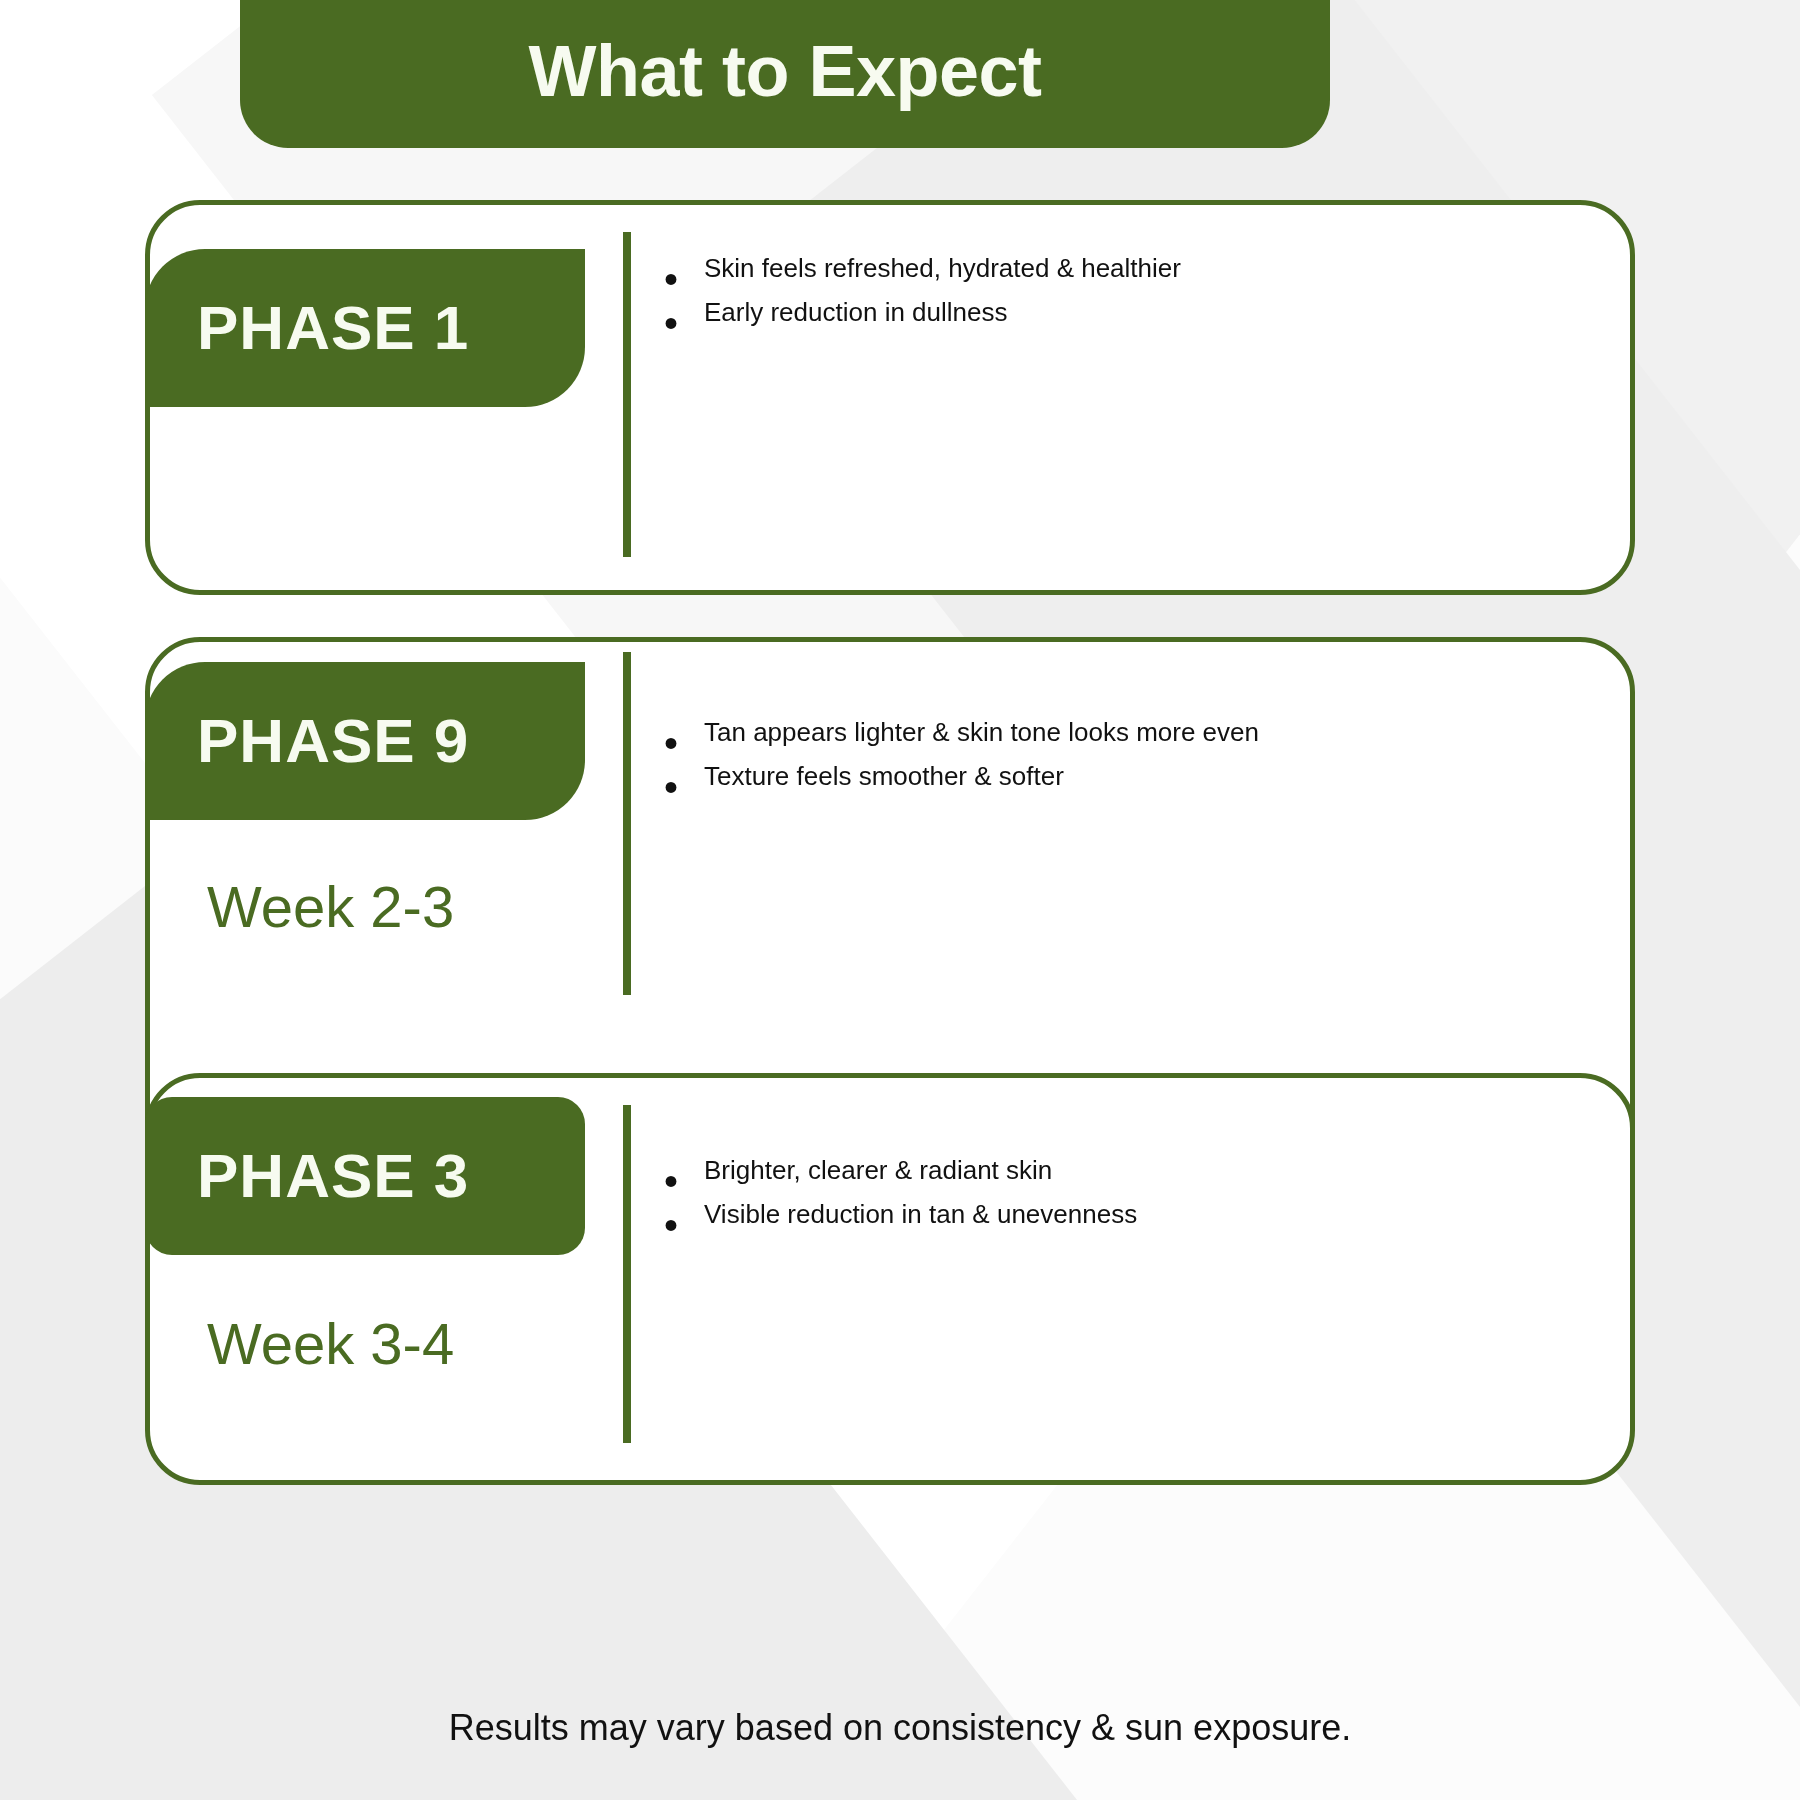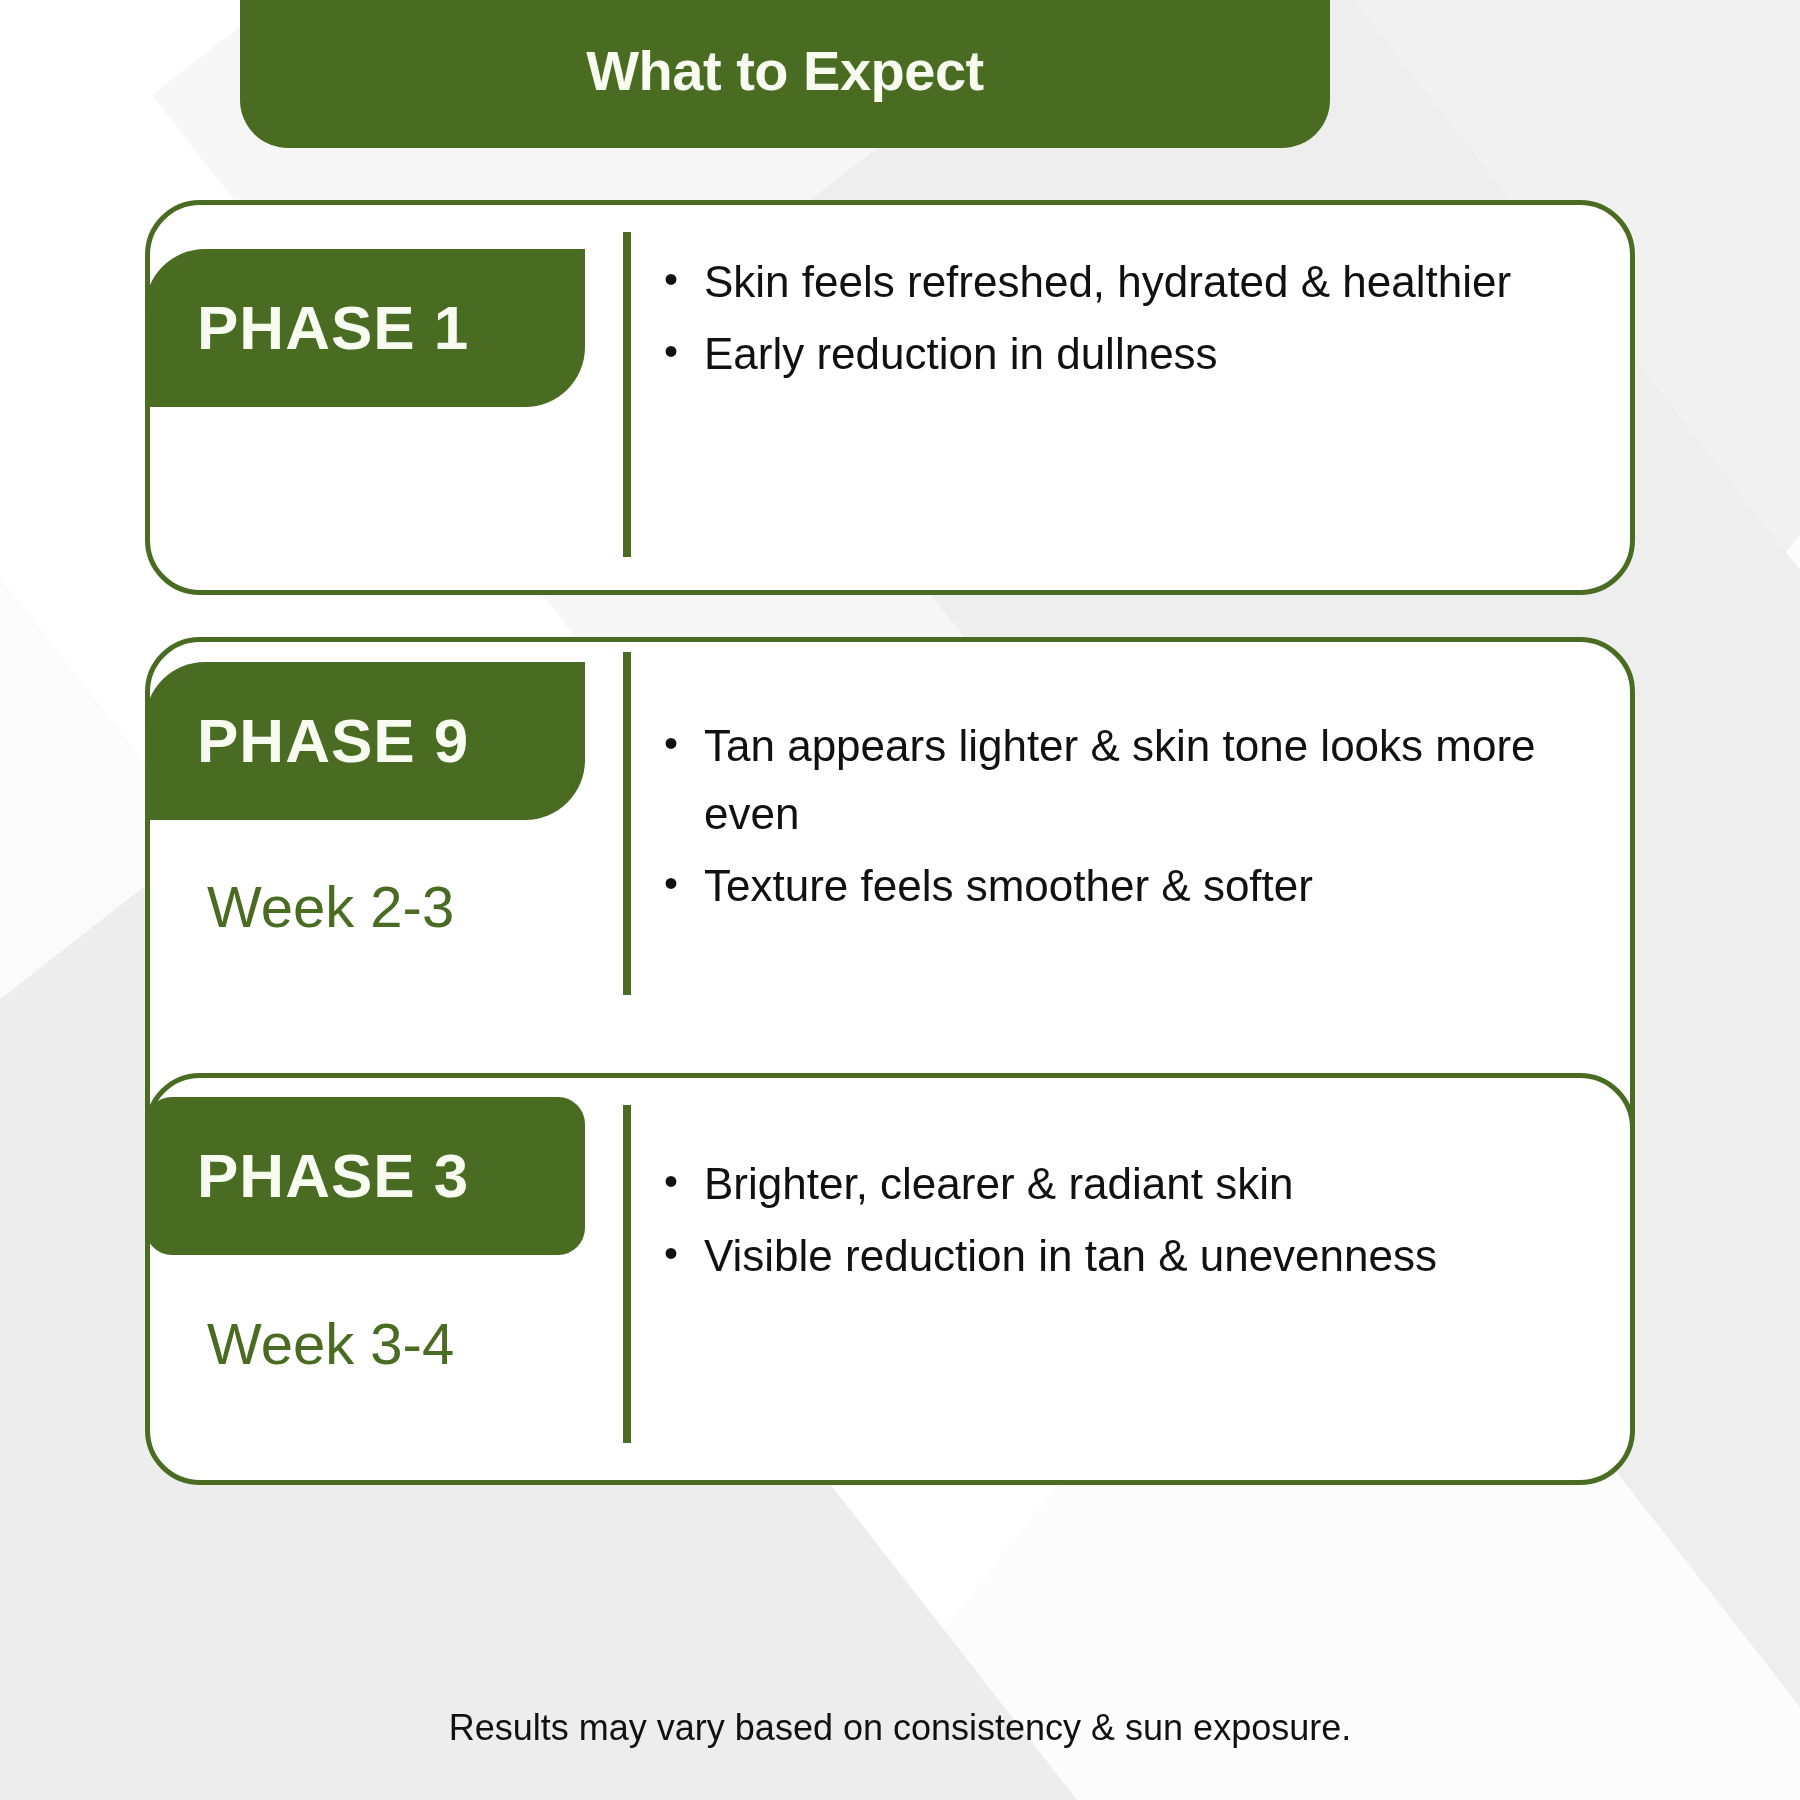--- a/index.html
+++ b/index.html
@@ -79,21 +79,21 @@
     height: 168px;
     background: #4a6b22;
     border-radius: 0 0 48px 48px;
     display: flex;
     align-items: center;
     justify-content: center;
     z-index: 5;
   }
   .header-title {
     color: #f7fbf0;
-    font-size: 56px;
+    font-size: 72px;
     font-weight: bold;
     letter-spacing: -0.5px;
     line-height: 1;
     padding-top: 14px;
   }
 
   
   .card {
     position: absolute;
     left: 145px;
@@ -162,21 +162,21 @@
     width: 930px;
   }
   #bullets-1 { top: 248px; }
   #bullets-2 { top: 712px; }
   #bullets-3 { top: 1150px; }
 
   .bullet {
     position: relative;
     display: block;
     color: #111111;
-    font-size: 44px;
+    font-size: 26px;
     line-height: 1.55;
     padding-left: 46px;
     margin-bottom: 4px;
   }
   .bullet::before {
     content: "\2022";
     position: absolute;
     left: 6px;
     top: 0;
     color: #111111;

